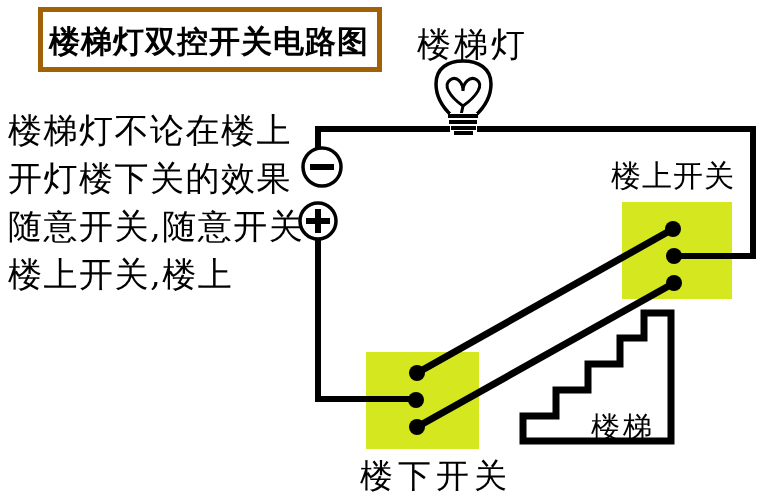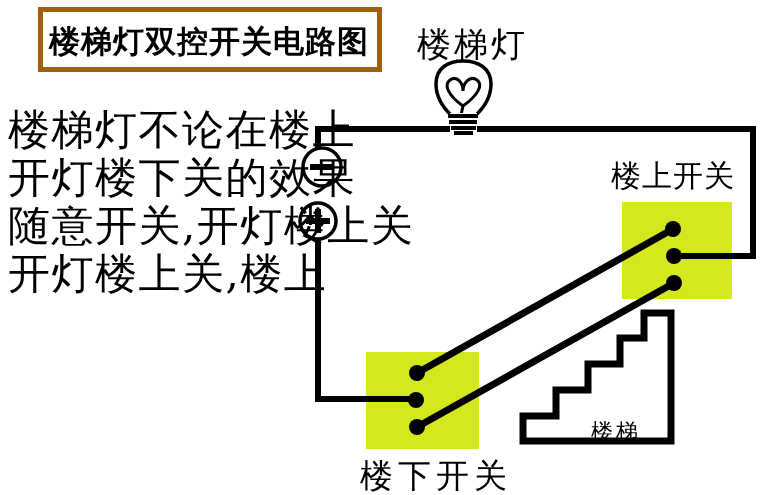--- a/index.html
+++ b/index.html
@@ -16,26 +16,26 @@
   .title-box{
     position:absolute;left:6px;top:7px;
     border:5px solid #a16207;
     padding:9px 8px 4px 6px;
     font-size:31px;font-weight:bold;letter-spacing:1px;
     background:#fff;
     margin-left:32px;
   }
   .paragraph{
     position:absolute;left:8px;top:106px;
-    font-size:42px;line-height:48px;letter-spacing:1.5px;
+    font-size:34px;line-height:48px;letter-spacing:1.5px;
   }
   .lamp-label{left:417px;top:22px;font-size:34px;letter-spacing:3px;}
   .upper-switch-label{left:611px;top:156px;font-size:30px;letter-spacing:1px;}
   .lower-switch-label{left:360px;top:454px;font-size:33px;letter-spacing:5px;}
-  .stairs-label{left:591px;top:417px;font-size:22px;letter-spacing:3px;}
+  .stairs-label{left:591px;top:408px;font-size:29px;letter-spacing:3px;}
 </style>
 </head>
 <body>
 
 <div class="canvas">
 
   <svg width="774" height="495" viewBox="0 0 774 495">
 
     <rect x="366" y="352" width="113" height="97" fill="#d5e81f"></rect>
     <rect x="622" y="202" width="110" height="97" fill="#d5e81f"></rect>
@@ -67,22 +67,22 @@
       <rect x="450" y="113" width="27" height="22" fill="#ffffff"></rect>
       <path d="M448 116 H478 M449 122 H477 M451 128 H476 M454 133 H473" stroke="#000" stroke-width="4"></path>
     </g>
   </svg>
 
   <div class="title-box">楼梯灯双控开关电路图</div>
 
   <div class="paragraph">
     <div>楼梯灯不论在楼上</div>
     <div>开灯楼下关的效果</div>
-    <div>随意开关,开灯楼上关</div>
-    <div>开灯楼上关,楼上</div>
+    <div>随意开关,随意开关</div>
+    <div>楼上开关,楼上</div>
   </div>
 
   <div class="label lamp-label">楼梯灯</div>
   <div class="label upper-switch-label">楼上开关</div>
   <div class="label lower-switch-label">楼下开关</div>
   <div class="label stairs-label">楼梯</div>
 
 </div>
 
 </body></html>

